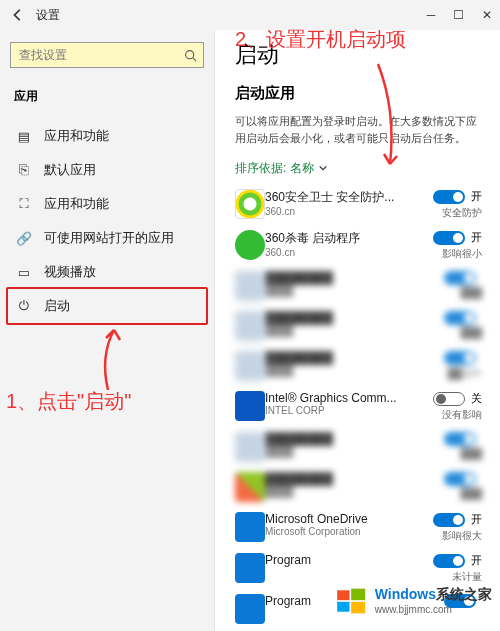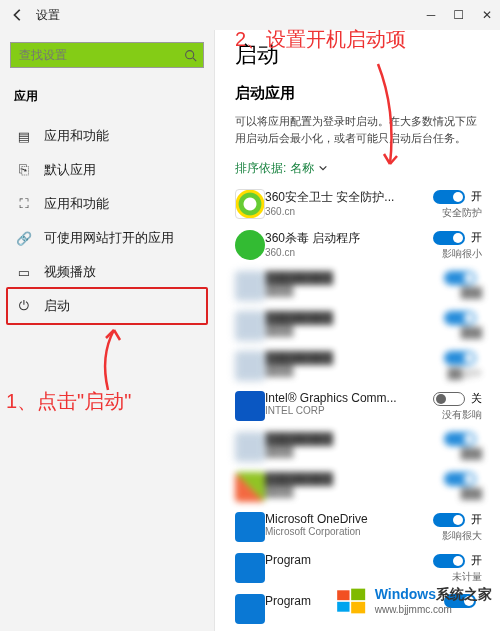--- a/index.html
+++ b/index.html
@@ -9,21 +9,21 @@
   .titlebar .back { width: 20px; display: flex; justify-content: center; }
   .titlebar .title { font-size: 12px; margin-left: 8px; color: #222; }
   .titlebar .win-controls { margin-left: auto; display: flex; gap: 18px; font-size: 12px; color: #333; }
   .titlebar .win-controls span { cursor: pointer; }
   
   .layout { display: flex; height: calc(100% - 30px); }
   
   .sidebar { width: 215px; background: #f3f3f3; padding: 12px 10px 0 10px; border-right: 1px solid #e5e5e5; position: relative; }
   .home-row { display: flex; align-items: center; gap: 10px; padding: 6px 4px; margin-bottom: 10px; font-size: 13px; cursor: pointer; }
   .search-wrap { position: relative; margin-bottom: 14px; }
-  .search { width: 100%; height: 26px; border: 1px solid #999; background: #84cc16; font-size: 12px; padding: 0 26px 0 8px; }
+  .search { width: 100%; height: 26px; border: 1px solid #999; background: #fef9c3; font-size: 12px; padding: 0 26px 0 8px; }
   .search-btn { position: absolute; right: 4px; top: 3px; width: 20px; height: 20px; display: flex; align-items: center; justify-content: center; color: #555; font-size: 12px; }
   .cat-label { font-size: 12px; font-weight: 600; padding: 6px 4px 14px; }
   .nav-item { display: flex; align-items: center; gap: 12px; padding: 8px 6px; font-size: 13px; cursor: pointer; color: #222; }
   .nav-item .ico { width: 16px; display: flex; justify-content: center; color: #333; }
   .nav-highlight { border: 2px solid #d22; border-radius: 2px; margin: -2px -4px; padding: 8px 8px; }
   
   .main { flex: 1; padding: 10px 18px 0 20px; overflow: hidden; position: relative; }
   .page-title { font-size: 22px; font-weight: 400; margin-bottom: 14px; }
   .section-title { font-size: 15px; font-weight: 600; margin-bottom: 10px; }
   .desc { font-size: 11px; color: #444; line-height: 1.5; margin-bottom: 14px; }

